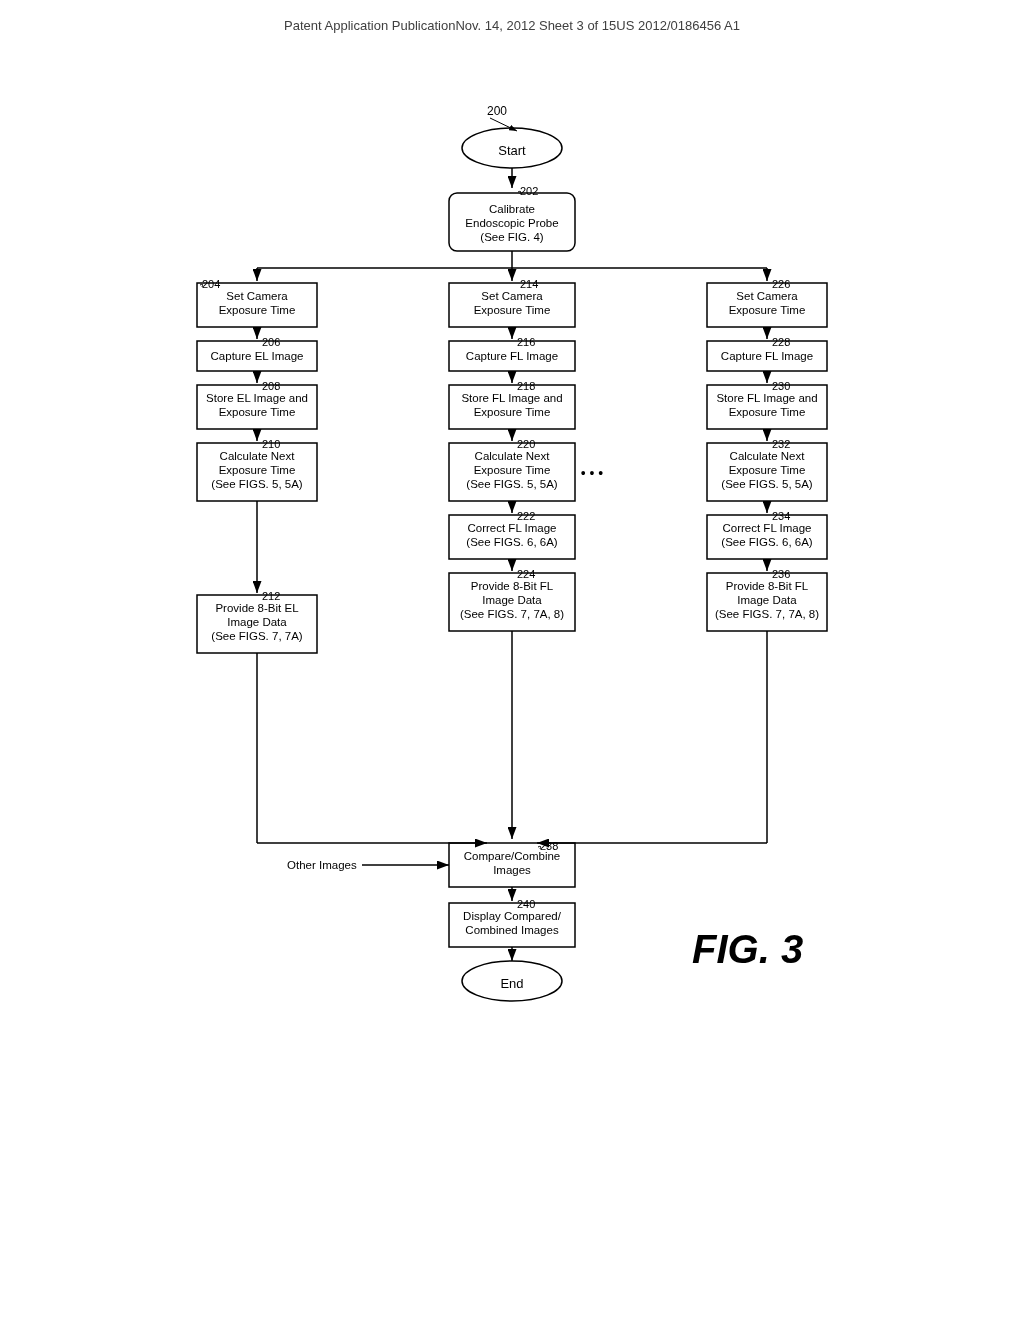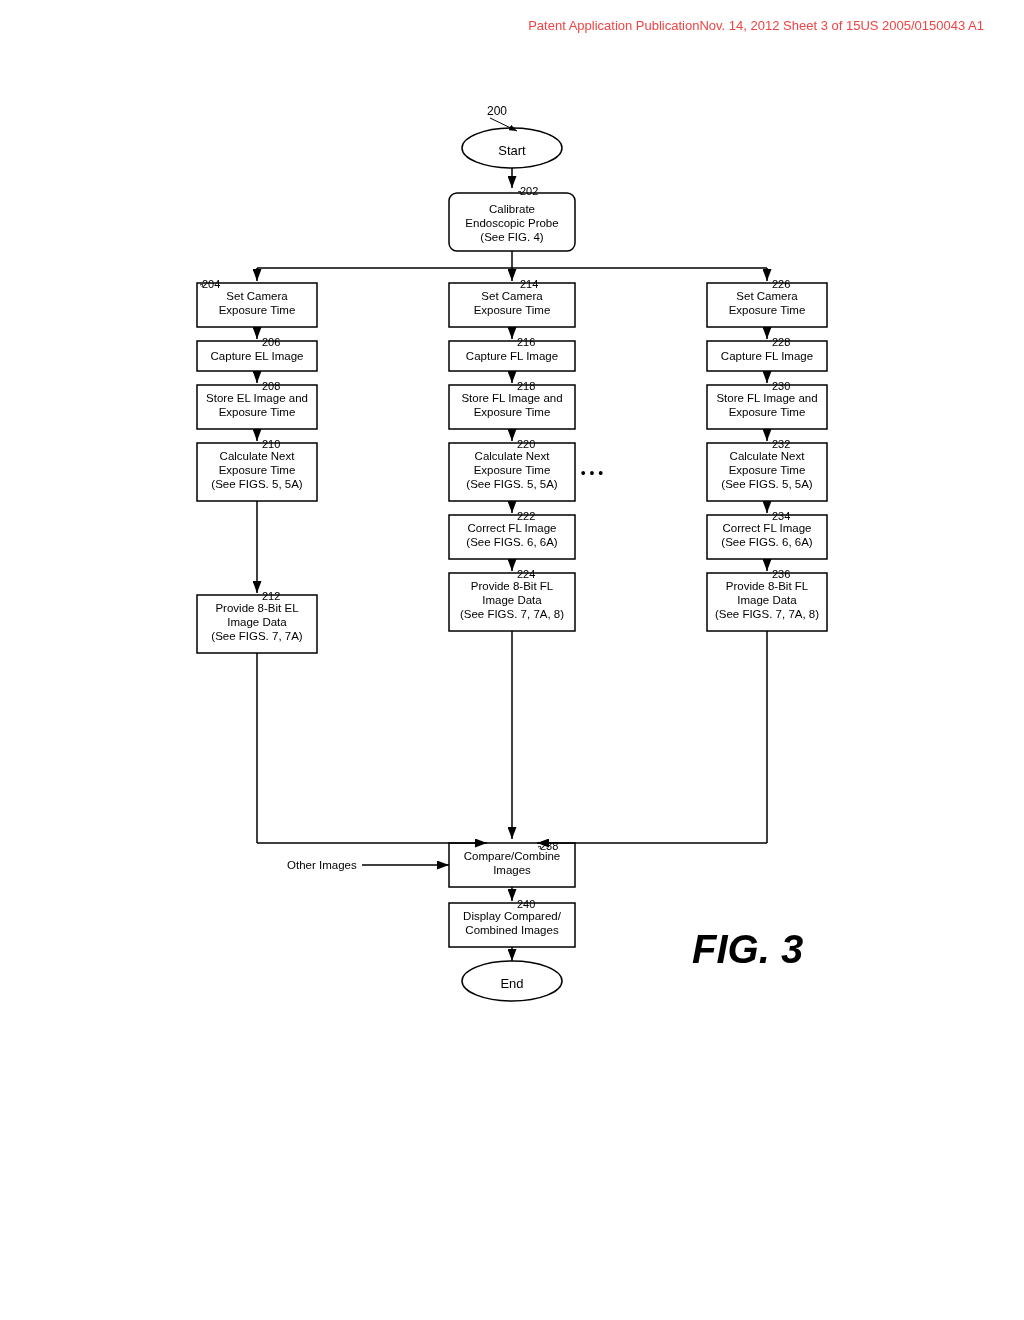--- a/index.html
+++ b/index.html
@@ -7,24 +7,24 @@
       background: #fff;
       font-family: Arial, sans-serif;
       width: 1024px;
       min-height: 1320px;
       position: relative;
       overflow-x: hidden;
     }
 
     .page-header {
       display: flex;
-      justify-content: flex-end;
+      justify-content: center;
       padding: 18px 40px 10px 40px;
       font-size: 13px;
-      color: #ef4444;
+      color: #404040;
       border-bottom: none;
     }
 
     .diagram-area {
       position: relative;
       width: 100%;
       padding: 20px 8px;
     }
 
     svg.flowchart {
@@ -33,21 +33,21 @@
       width: 820px;
       height: 1150px;
     }
   </style>
 </head>
 <body>
 
 <div class="page-header">
   <span>Patent Application Publication</span>
   <span>Nov. 14, 2012  Sheet 3 of 15</span>
-  <span>US 2005/0150043 A1</span>
+  <span>US 2012/0186456 A1</span>
 </div>
 
 <div class="diagram-area">
   <svg class="flowchart" viewBox="0 0 820 1150" xmlns="http://www.w3.org/2000/svg">
     <defs>
       <marker id="arrowhead" markerWidth="8" markerHeight="6" refX="8" refY="3" orient="auto">
         <polygon points="0 0, 8 3, 0 6" fill="#000"></polygon>
       </marker>
     </defs>
 

